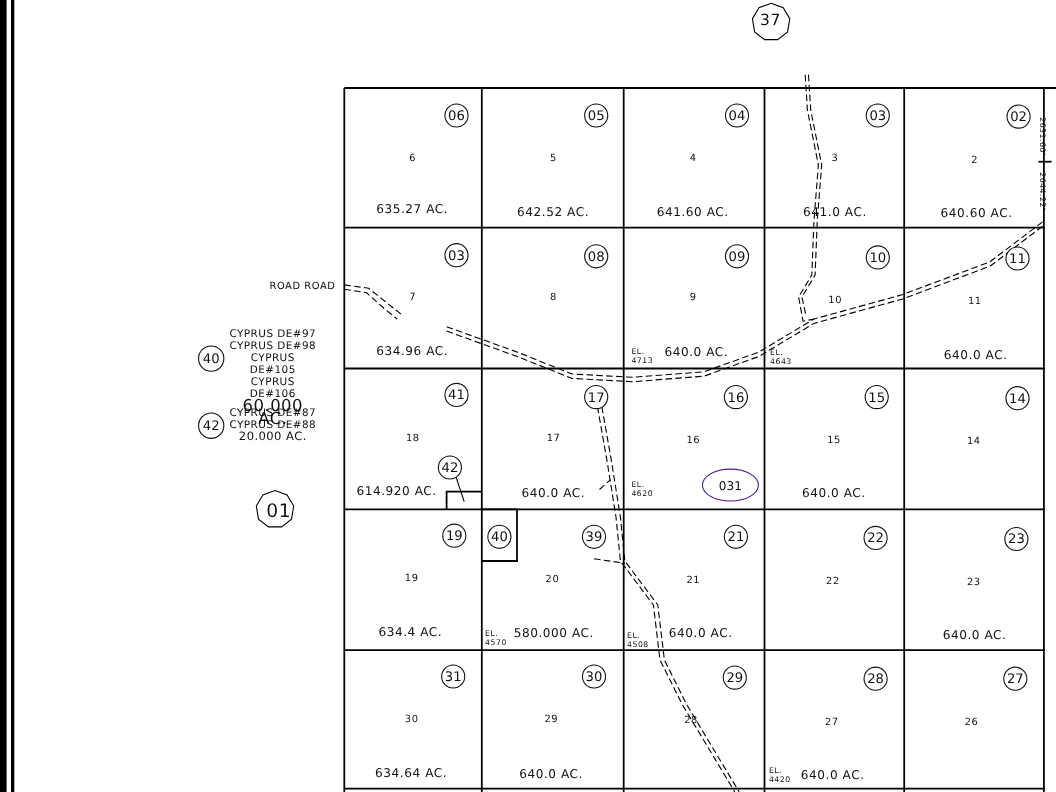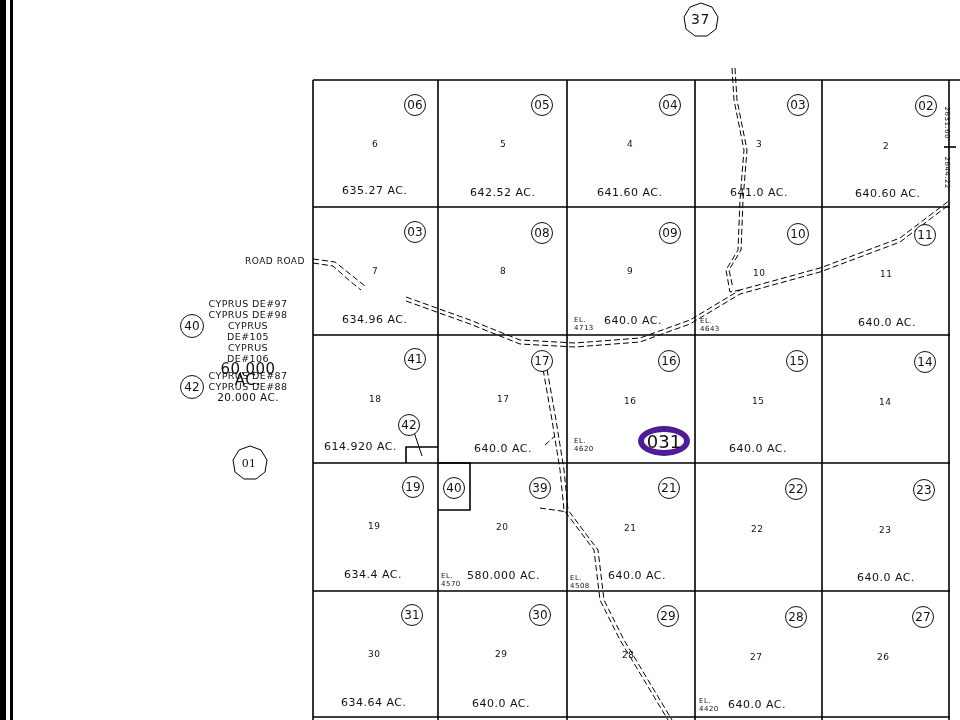--- a/index.html
+++ b/index.html
@@ -2,21 +2,21 @@
 <html><head>
 <meta charset="utf-8">
 <style>
   html,body{margin:0;padding:0;background:#fff;}
   body{width:960px;height:720px;position:relative;overflow:hidden;font-family:"DejaVu Sans",sans-serif;color:#111;}
   .abs{position:absolute;}
   .txt{position:absolute;white-space:nowrap;font-size:11px;letter-spacing:0.5px;}
   .small{font-size:9px;}
   .tiny{font-size:7px;line-height:8px;}
   .circle{position:absolute;width:22px;height:22px;border:1px solid #111;border-radius:50%;display:flex;align-items:center;justify-content:center;font-size:12px;background:#fff;box-sizing:border-box;}
-  .oval{position:absolute;width:52px;height:30px;border:6px solid #4c1d95;border-radius:50%;display:flex;align-items:center;justify-content:center;font-size:18px;box-sizing:border-box;}
+  .oval{position:absolute;width:52px;height:30px;border:1px solid #4c1d95;border-radius:50%;display:flex;align-items:center;justify-content:center;font-size:11px;box-sizing:border-box;}
   svg{position:absolute;left:0;top:0;}
   .legend-block{position:absolute;text-align:center;font-size:9.5px;line-height:11px;letter-spacing:0.4px;}
 </style>
 </head>
 <body>
 
 <div class="abs" style="left:0;top:0;width:6px;height:720px;background:#000;"></div>
 <div class="abs" style="left:10px;top:0;width:3px;height:720px;background:#000;"></div>
 
 <svg width="960" height="720">
@@ -67,21 +67,21 @@
   <svg width="36" height="36" viewBox="0 0 36 36">
       <polygon points="18,1 29,5 35,15 33,27 24,34 12,34 3,27 1,15 7,5" fill="#fff" stroke="#000" stroke-width="1"></polygon>
     </svg>
   <span class="txt" style="left:8px;top:9px;font-size:14px;">37</span>
 </div>
 
 <div class="abs" style="left:232px;top:445px;width:36px;height:36px;">
   <svg width="36" height="36" viewBox="0 0 36 36">
       <polygon points="18,1 29,5 35,15 33,27 24,34 12,34 3,27 1,15 7,5" fill="#fff" stroke="#000" stroke-width="1"></polygon>
     </svg>
-  <span class="txt" style="left:10px;top:10px;font-size:13px;font-family:Liberation Serif, serif;">01</span>
+  <span class="txt" style="left:10px;top:10px;font-size:17px;">01</span>
 </div>
 
 <span class="txt small" style="left:245px;top:256px;">ROAD ROAD</span>
 
 <span class="txt tiny" style="left:930px;top:120px;transform:rotate(90deg);">2631.60'</span>
 <span class="txt tiny" style="left:930px;top:170px;transform:rotate(90deg);">2644.22'</span>
 
 <div class="circle" style="left:180px;top:314px;width:24px;height:24px;">40</div>
 <div class="legend-block" style="left:206px;top:298px;width:84px;">
   <div>CYPRUS DE#97</div>

